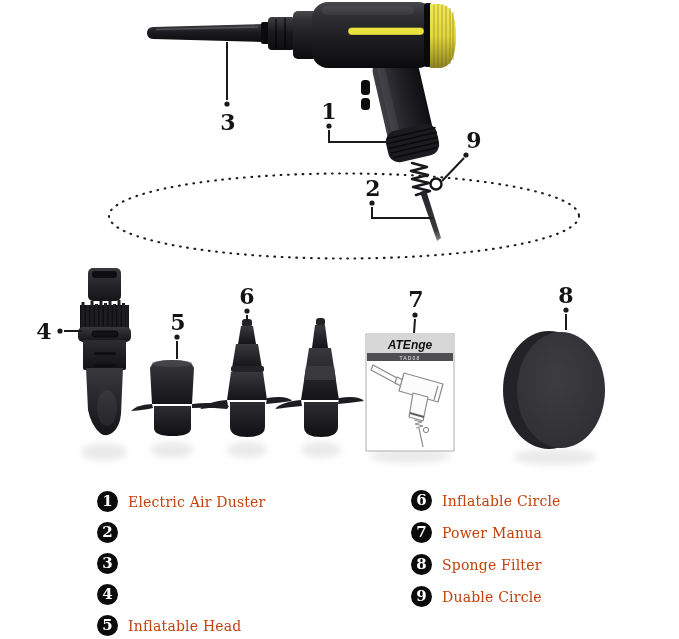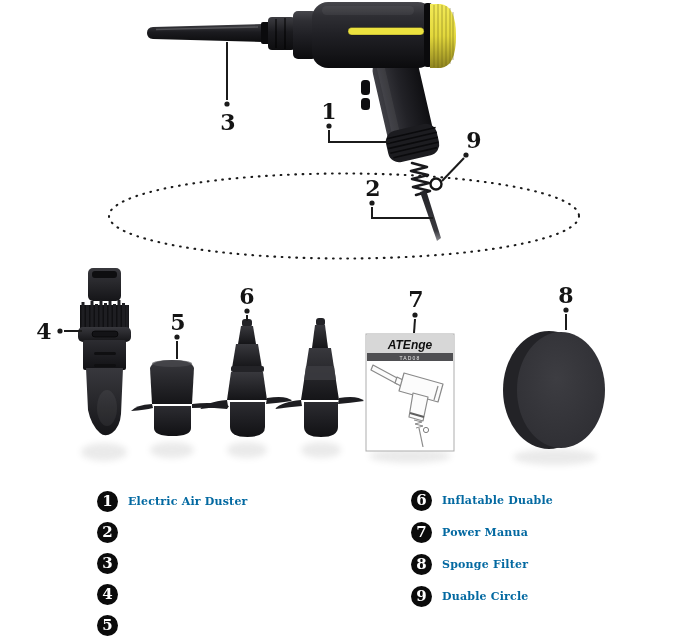--- a/index.html
+++ b/index.html
@@ -9,21 +9,21 @@
 
   
   .legend-col{position:absolute;}
   .legend-col-left{left:97px;top:491px;}
   .legend-col-right{left:411px;top:490px;}
   .legend-row{display:flex;align-items:center;height:21px;margin-bottom:10px;}
   .legend-col-right .legend-row{margin-bottom:11px;}
   .badge{flex:0 0 21px;width:21px;height:21px;border-radius:50%;background:#0b0b0b;color:#ffffff;
          text-align:center;font-weight:bold;font-size:15px;line-height:21px;margin-right:10px;
          font-family:"DejaVu Serif",serif;}
-  .lbl{font-weight:bold;font-size:11px;color:#0369a1;white-space:nowrap;letter-spacing:0.2px;}
+  .lbl{font-weight:normal;font-size:14px;color:#c2410c;white-space:nowrap;letter-spacing:0.2px;}
 
   
   .callout-num{font-family:"DejaVu Serif",serif;font-weight:bold;font-size:22px;fill:#141414;text-anchor:middle;}
   .logo-text{font-family:"Liberation Sans",sans-serif;font-weight:bold;font-style:italic;font-size:12px;fill:#101010;text-anchor:middle;}
   .model-text{font-family:"Liberation Sans",sans-serif;font-size:5px;fill:#e6e6e6;letter-spacing:1.2px;text-anchor:middle;}
 </style>
 </head>
 <body>
 
 <div class="stage">
@@ -276,27 +276,28 @@
     <span class="badge">2</span>
   </div>
   <div class="legend-row">
     <span class="badge">3</span>
   </div>
   <div class="legend-row">
     <span class="badge">4</span>
   </div>
   <div class="legend-row">
     <span class="badge">5</span>
+    <span class="lbl">Inflatable Head</span>
   </div>
 </div>
 
 <div class="legend-col legend-col-right">
   <div class="legend-row">
     <span class="badge">6</span>
-    <span class="lbl">Inflatable Duable</span>
+    <span class="lbl">Inflatable Circle</span>
   </div>
   <div class="legend-row">
     <span class="badge">7</span>
     <span class="lbl">Power Manua</span>
   </div>
   <div class="legend-row">
     <span class="badge">8</span>
     <span class="lbl">Sponge Filter</span>
   </div>
   <div class="legend-row">

